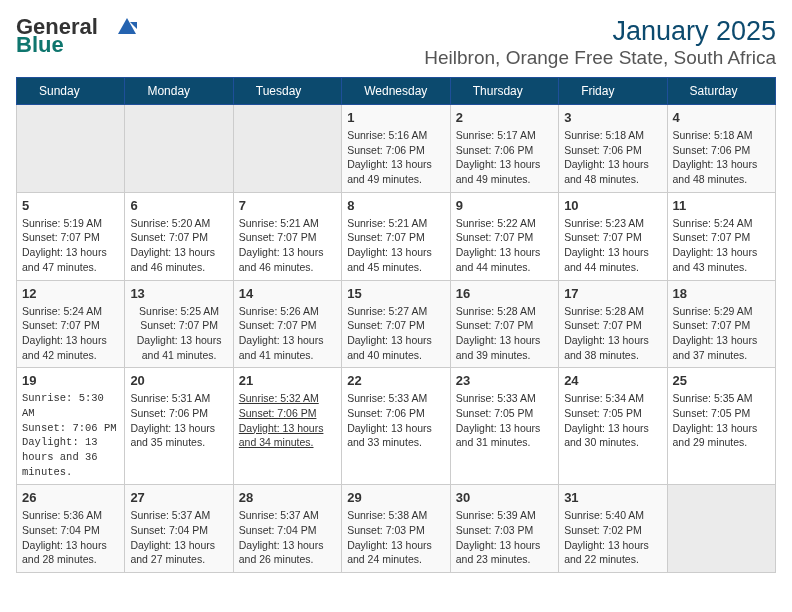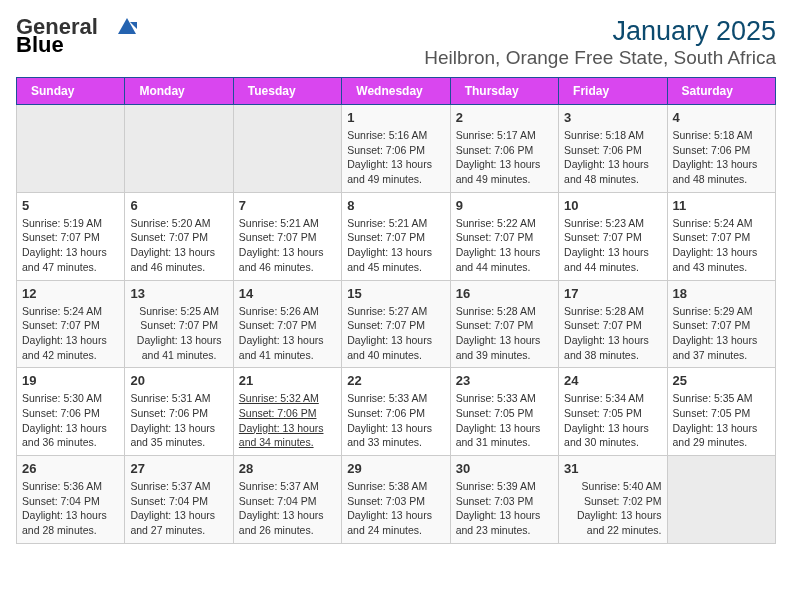--- a/index.html
+++ b/index.html
@@ -20,45 +20,45 @@
       display: flex;
       flex-direction: column;
       align-items: flex-start;
     }
     .logo-text {
       font-size: 22px;
       font-weight: bold;
       line-height: 1;
     }
     .logo-general { color: #333; }
-    .logo-blue { color: #000000; }
+    .logo-blue { color: #0f766e; }
     .title-block {
       text-align: right;
     }
     .month-title {
       font-size: 27px;
       font-weight: normal;
       color: #0c4a6e;
     }
     .subtitle {
       font-size: 19px;
       color: #555;
     }
     table {
       width: 100%;
       border-collapse: collapse;
       font-size: 11px;
     }
     thead tr th {
-      background-color: #d946ef;
+      background-color: #0c4a6e;
       color: #fff;
       text-align: left;
-      padding: 6px 14px;
+      padding: 6px 22px;
       font-size: 12px;
-      font-weight: bold;
+      font-weight: normal;
       border: 1px solid #1e4f99;
     }
     tbody tr td {
       vertical-align: top;
       padding: 5px 5px;
       border: 1px solid #ccc;
       width: 108px;
       min-height: 80px;
       background: #fff;
     }
@@ -229,21 +229,21 @@
         <td>
           <div class="day-num">18</div>
           <div class="day-info" style="white-space: pre-line;">Sunrise: 5:29 AM
 Sunset: 7:07 PM
 Daylight: 13 hours and 37 minutes.</div>
         </td>
       </tr>
       <tr>
         <td>
           <div class="day-num">19</div>
-          <div class="day-info" style="white-space: pre-line;">Sunrise: 5:30 AM
+          <div class="day-info" style="white-space: pre-line; font-family: Liberation Mono, monospace;">Sunrise: 5:30 AM
 Sunset: 7:06 PM
 Daylight: 13 hours and 36 minutes.</div>
         </td>
         <td>
           <div class="day-num">20</div>
           <div class="day-info" style="white-space: pre-line;">Sunrise: 5:31 AM
 Sunset: 7:06 PM
 Daylight: 13 hours and 35 minutes.</div>
         </td>
         <td>
@@ -303,20 +303,20 @@
 Daylight: 13 hours and 24 minutes.</div>
         </td>
         <td>
           <div class="day-num">30</div>
           <div class="day-info" style="white-space: pre-line;">Sunrise: 5:39 AM
 Sunset: 7:03 PM
 Daylight: 13 hours and 23 minutes.</div>
         </td>
         <td>
           <div class="day-num">31</div>
-          <div class="day-info" style="white-space: pre-line; text-align: right;">Sunrise: 5:40 AM
+          <div class="day-info" style="white-space: pre-line;">Sunrise: 5:40 AM
 Sunset: 7:02 PM
 Daylight: 13 hours and 22 minutes.</div>
         </td>
         <td class="empty-cell"></td>
       </tr>
     </tbody>
 </table>
 
 </body></html>

